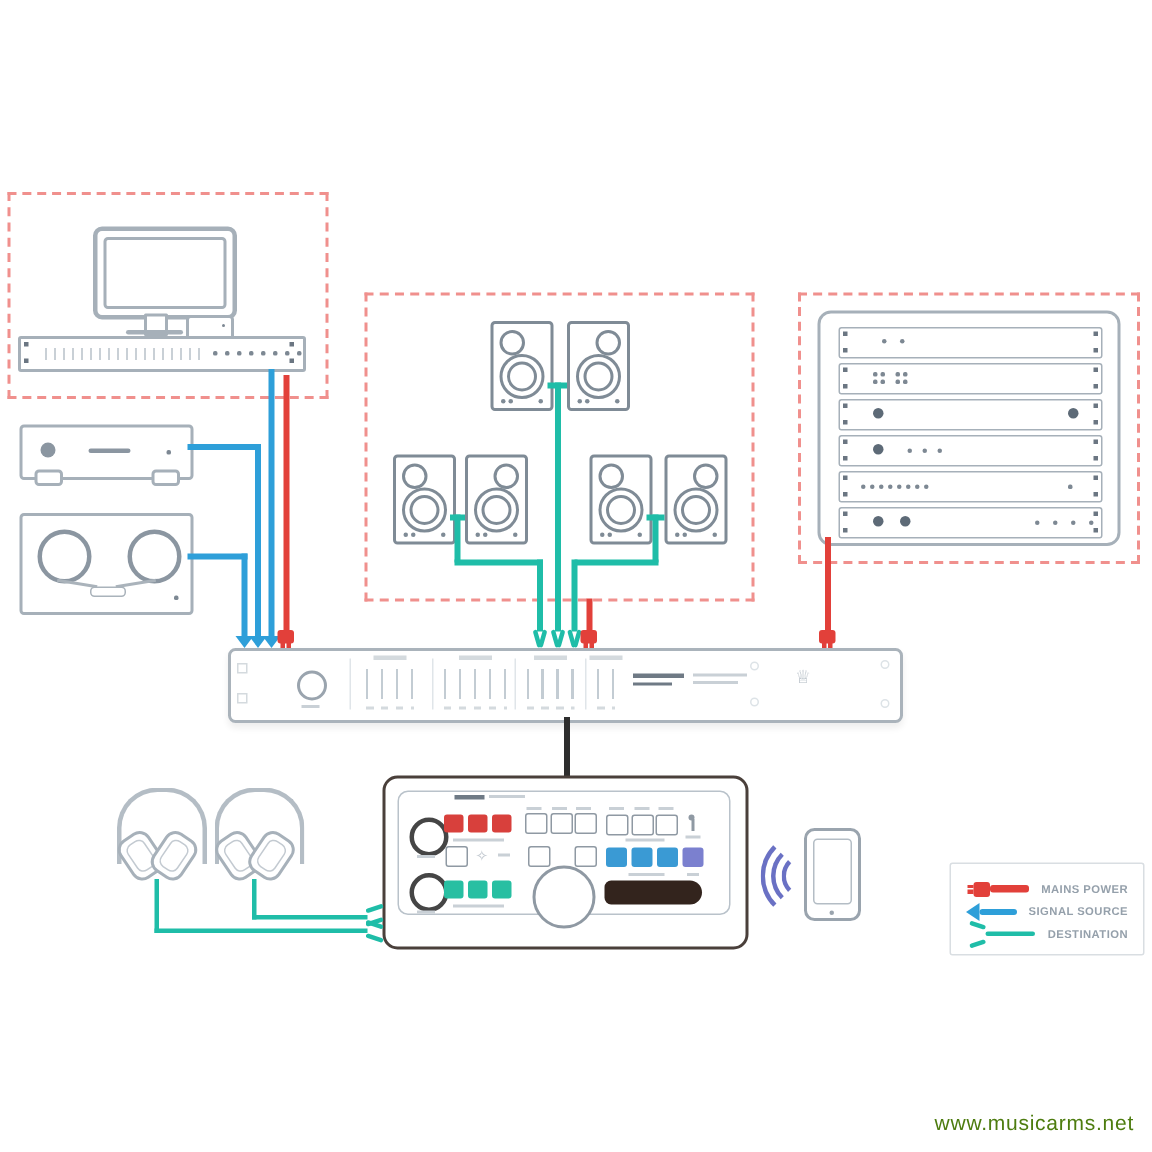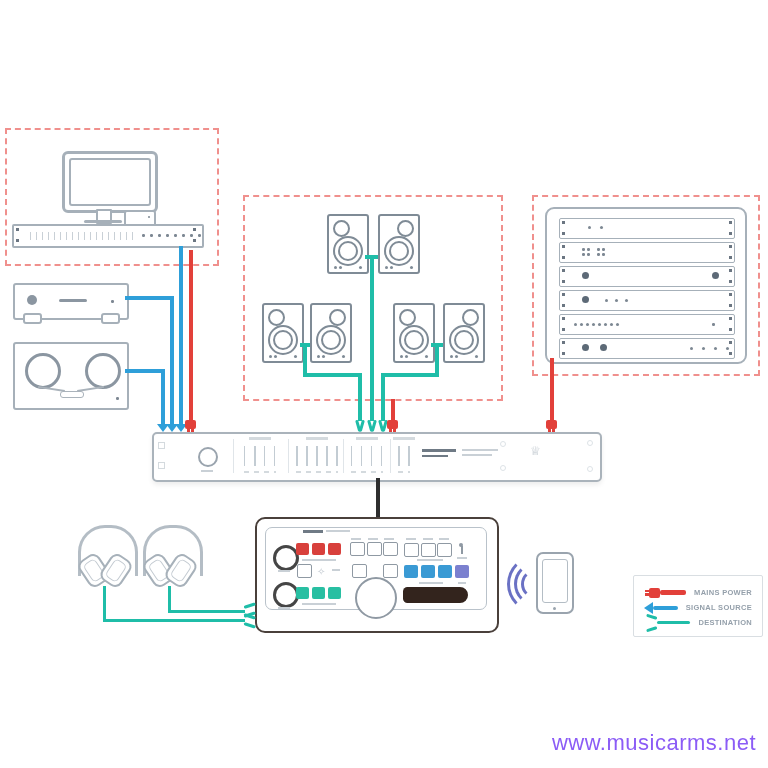--- a/index.html
+++ b/index.html
@@ -65,21 +65,21 @@
   .leg-line{flex:1;border-radius:2px;}
   .plug-left{position:relative;width:11px;height:10px;background:var(--mains);border-radius:2px;margin-left:5px;flex:none;}
   .plug-left::before,.plug-left::after{content:'';position:absolute;left:-4px;width:4px;height:2.5px;background:var(--mains);}
   .plug-left::before{top:2px;} .plug-left::after{bottom:2px;}
   .arrow-left{width:0;height:0;border-top:6px solid transparent;border-bottom:6px solid transparent;border-right:9px solid var(--source);flex:none;}
   .fork-left{position:relative;width:11px;height:14px;flex:none;margin-left:2px;}
   .fork-left::before,.fork-left::after{content:'';position:absolute;right:0;width:11px;height:3px;background:var(--destination);border-radius:2px;transform-origin:100% 50%;}
   .fork-left::before{top:1px;transform:rotate(18deg);}
   .fork-left::after{bottom:1px;transform:rotate(-18deg);}
   .leg-lbl{margin-left:8px;font-size:7.5px;font-weight:bold;letter-spacing:.3px;color:#95a0ab;white-space:nowrap;}
-  .watermark{position:absolute;right:12px;bottom:12px;font-size:22px;letter-spacing:.5px;color:#8b5cf6;}
+  .watermark{position:absolute;right:12px;bottom:12px;font-size:14px;letter-spacing:.5px;color:#4d7c0f;}
   .crown{position:absolute;color:#b4bdc5;font-size:12px;line-height:12px;}
   .sparkle{position:absolute;color:#c3cad1;font-size:10px;line-height:10px;}
 </style>
 </head>
 <body>
 
 <div id="canvas">
 
   <div class="gbox" style="left:5px;top:128px;width:210px;height:134px;"></div>
   <div class="gbox" style="left:243px;top:195px;width:256px;height:202px;"></div>

